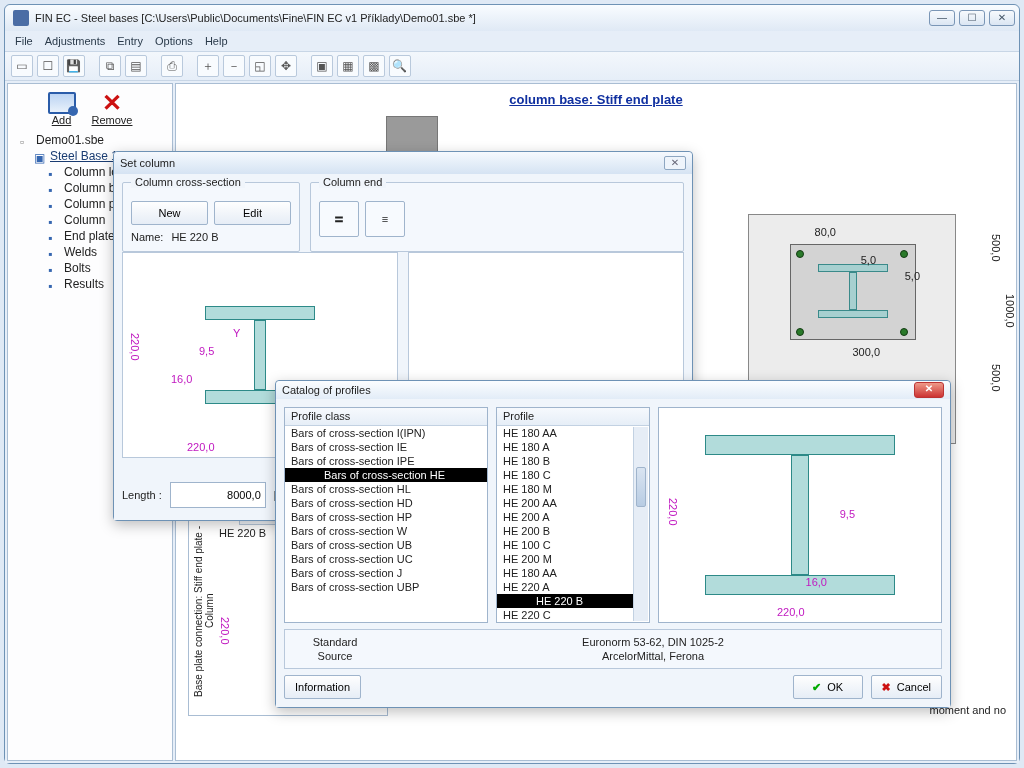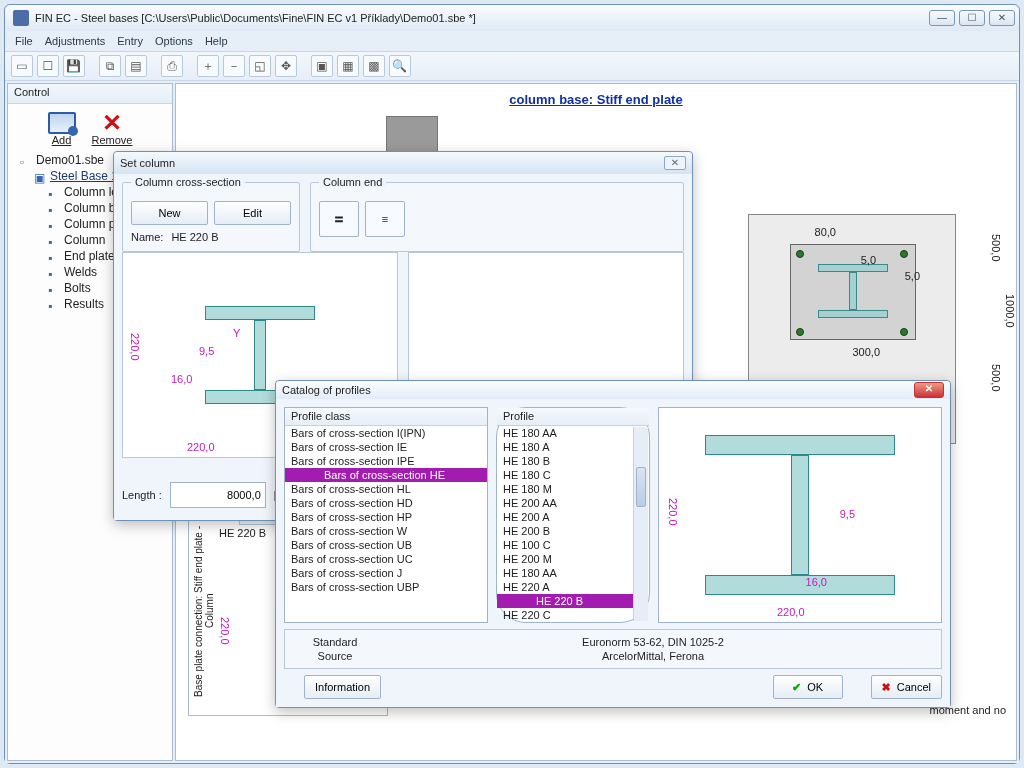--- a/index.html
+++ b/index.html
@@ -220,41 +220,41 @@
   .cat-top { display:flex; gap:8px; flex:1; }
   .listbox {
     background:#fff; border:1px solid #9fb4cc; display:flex; flex-direction:column;
   }
   .lb-hdr {
     height:18px; background:linear-gradient(#f6f9fd,#e6eef7);
     border-bottom:1px solid #c2d1e2; padding:2px 6px; font-size:11px;
   }
   .lb-items { flex:1; overflow:hidden; }
   .lb-item { padding:1px 6px; font-size:11px; white-space:nowrap; }
-  .lb-item.sel { background:#a21caf; color:#fff;padding-left:39px; }
+  .lb-item.sel { background:#000000; color:#fff;padding-left:39px; }
   .lb-scroll { position:absolute; right:1px; top:19px; bottom:1px; width:15px;
     background:#e6edf6; border-left:1px solid #c2d1e2; }
   .lb-scroll .thumb { position:absolute; left:2px; right:2px; top:40px; height:40px;
     background:linear-gradient(#d9e4f1,#b8cce3); border:1px solid #9fb4cc; border-radius:2px; }
   .profile-preview {
     flex:1; background:#fff; border:1px solid #9fb4cc; position:relative;
   }
   .cat-info {
     border:1px solid #b8c8db; background:#f4f8fd; padding:6px 10px;
     display:grid; grid-template-columns: 80px 1fr; row-gap:2px; font-size:11px;text-align:center;
   }
   .cat-btnrow {
     display:flex; align-items:center; gap:8px;
   }
   .cat-btnrow .spacer { flex:1; }
   .dbtn {
     height:24px; min-width:70px; padding:0 10px;
     border:1px solid #9fb4cc; border-radius:2px;
     background:linear-gradient(#fefefe,#e6edf6); font-size:11px;
-    display:inline-flex; align-items:center; gap:6px; justify-content:center;margin-left:20px;
+    display:inline-flex; align-items:center; gap:6px; justify-content:center;
   }
   .dbtn .ok-glyph { color:#0a0; font-weight:bold; }
   .dbtn .x-glyph { color:#c11; font-weight:bold; }
 
   
   .behind {
     position:absolute; left:188px; top:506px; width:200px; height:210px;
     border:1px solid #a9bdd3; background:#fff;
   }
   .behind .vlabel {
@@ -303,21 +303,20 @@
     <div class="tb-sep"></div>
     <div class="tb-btn">▣</div>
     <div class="tb-btn">▦</div>
     <div class="tb-btn">▩</div>
     <div class="tb-btn">🔍</div>
   </div>
 
   <div class="client wrapping">
 
     <div class="control-panel">
-      <div class="hdr">Control</div>
       <div class="ctrl-actions">
         <div class="ctrl-action">
           <div class="glyph add-glyph"></div>
           <span style="text-decoration:underline">Add</span>
         </div>
         <div class="ctrl-action">
           <div class="glyph rem-glyph">✕</div>
           <span style="text-decoration:underline">Remove</span>
         </div>
       </div>
@@ -473,21 +472,21 @@
             <div class="lb-item">Bars of cross-section HL</div>
             <div class="lb-item">Bars of cross-section HD</div>
             <div class="lb-item">Bars of cross-section HP</div>
             <div class="lb-item">Bars of cross-section W</div>
             <div class="lb-item">Bars of cross-section UB</div>
             <div class="lb-item">Bars of cross-section UC</div>
             <div class="lb-item">Bars of cross-section J</div>
             <div class="lb-item">Bars of cross-section UBP</div>
           </div>
       </div>
-      <div class="listbox" style="width:154px; position:relative;border-radius:30px;">
+      <div class="listbox" style="width:154px; position:relative;">
         <div class="lb-hdr">Profile</div>
         <div class="lb-items" id="profile-items" style="padding-right:15px;">
             <div class="lb-item">HE 180 AA</div>
             <div class="lb-item">HE 180 A</div>
             <div class="lb-item">HE 180 B</div>
             <div class="lb-item">HE 180 C</div>
             <div class="lb-item">HE 180 M</div>
             <div class="lb-item">HE 200 AA</div>
             <div class="lb-item">HE 200 A</div>
             <div class="lb-item">HE 200 B</div>

